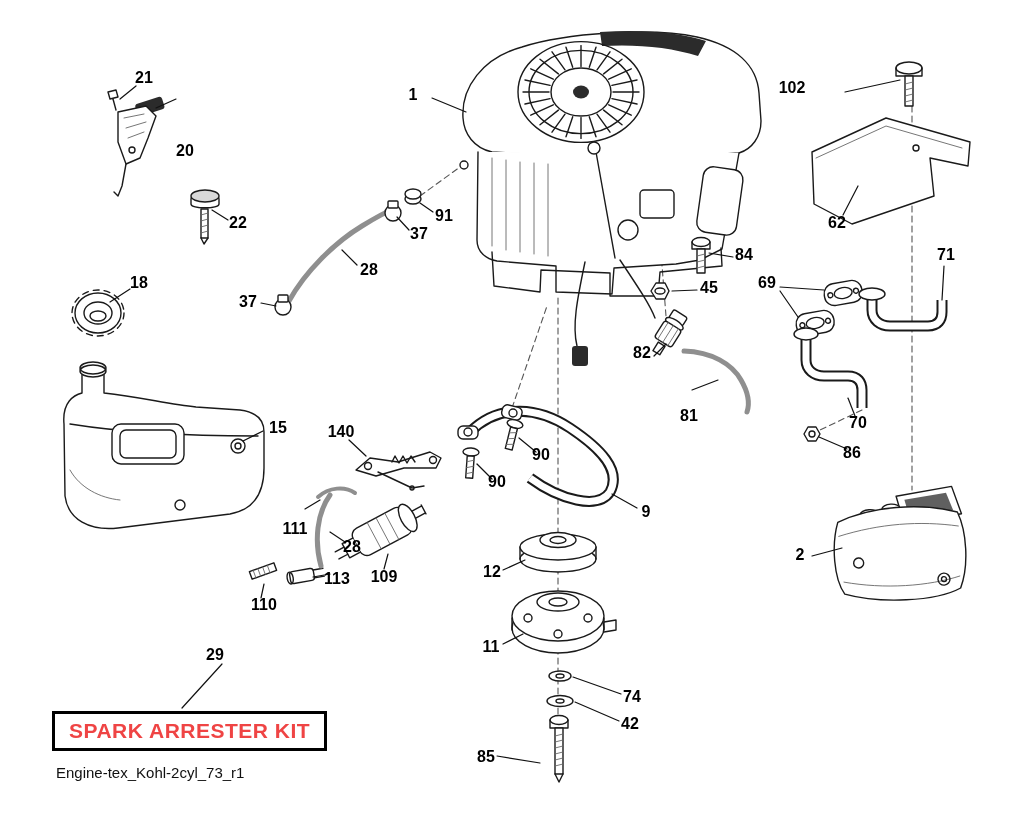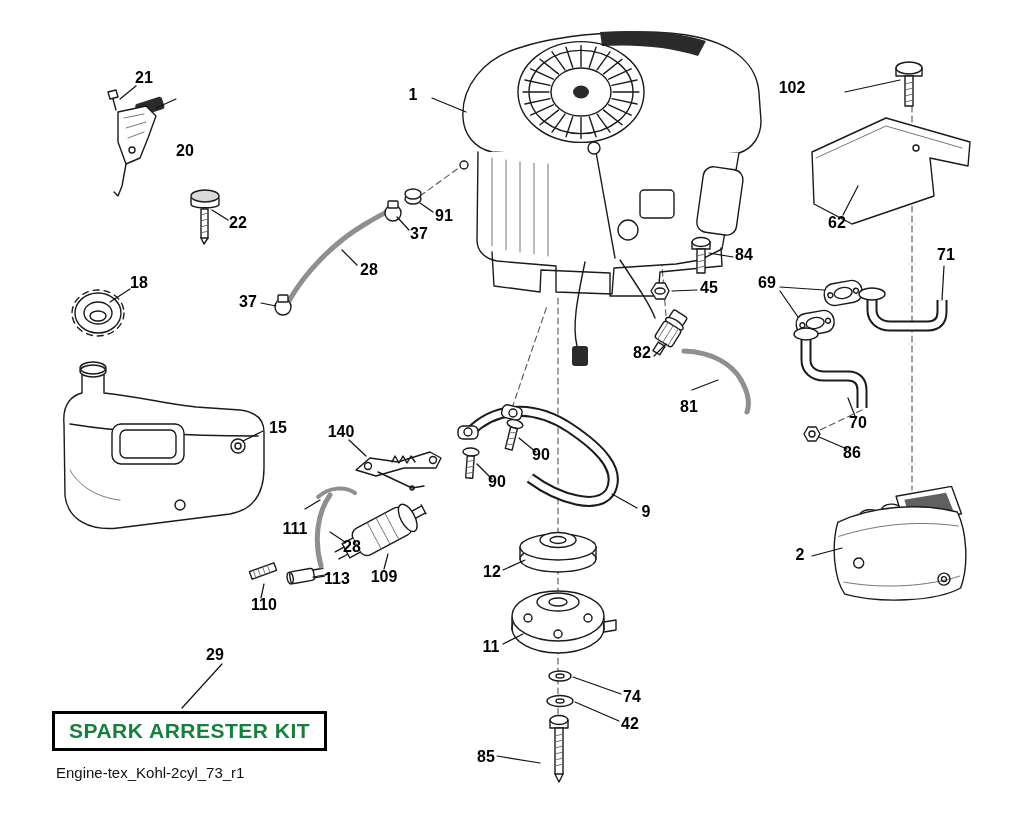--- a/index.html
+++ b/index.html
@@ -20,21 +20,21 @@
   .hose{stroke:#8f8f8f;stroke-width:5;fill:none;stroke-linecap:round;}
   .hose-thin{stroke:#8f8f8f;stroke-width:4;fill:none;stroke-linecap:round;}
   .pipe-outer{stroke:#1a1a1a;stroke-width:11;fill:none;stroke-linecap:butt;}
   .pipe-inner{stroke:#ffffff;stroke-width:7;fill:none;stroke-linecap:butt;}
   .callout{
     position:absolute;transform:translate(-50%,-50%);
     font-size:16px;font-weight:700;color:#000;white-space:nowrap;user-select:none;
   }
   .spark-box{
     position:absolute;left:52px;top:711px;background:#fff;border:3px solid #000;
-    padding:5px 14px;font-size:21px;font-weight:700;letter-spacing:0.5px;color:#15803d;
+    padding:5px 14px;font-size:21px;font-weight:700;letter-spacing:0.5px;color:#ef4444;
   }
   .footer{
     position:absolute;left:56px;top:764px;font-size:15px;color:#111;
   }
 </style>
 </head>
 <body>
 
 <div class="stage">
 
@@ -355,21 +355,21 @@
       <span class="callout" style="left: 419px; top: 234px;">37</span>
       <span class="callout" style="left: 369px; top: 270px;">28</span>
       <span class="callout" style="left: 248px; top: 302px;">37</span>
       <span class="callout" style="left: 792px; top: 88px;">102</span>
       <span class="callout" style="left: 837px; top: 223px;">62</span>
       <span class="callout" style="left: 744px; top: 255px;">84</span>
       <span class="callout" style="left: 709px; top: 288px;">45</span>
       <span class="callout" style="left: 767px; top: 283px;">69</span>
       <span class="callout" style="left: 946px; top: 255px;">71</span>
       <span class="callout" style="left: 642px; top: 353px;">82</span>
-      <span class="callout" style="left: 689px; top: 407px; text-align: right;">81</span>
+      <span class="callout" style="left: 689px; top: 416px; text-align: right;">81</span>
       <span class="callout" style="left: 858px; top: 423px;">70</span>
       <span class="callout" style="left: 852px; top: 453px;">86</span>
       <span class="callout" style="left: 278px; top: 428px;">15</span>
       <span class="callout" style="left: 341px; top: 432px;">140</span>
       <span class="callout" style="left: 541px; top: 455px;">90</span>
       <span class="callout" style="left: 497px; top: 482px;">90</span>
       <span class="callout" style="left: 646px; top: 512px;">9</span>
       <span class="callout" style="left: 295px; top: 513px; margin-top: 16px;">111</span>
       <span class="callout" style="left: 352px; top: 547px;">28</span>
       <span class="callout" style="left: 384px; top: 577px;">109</span>

